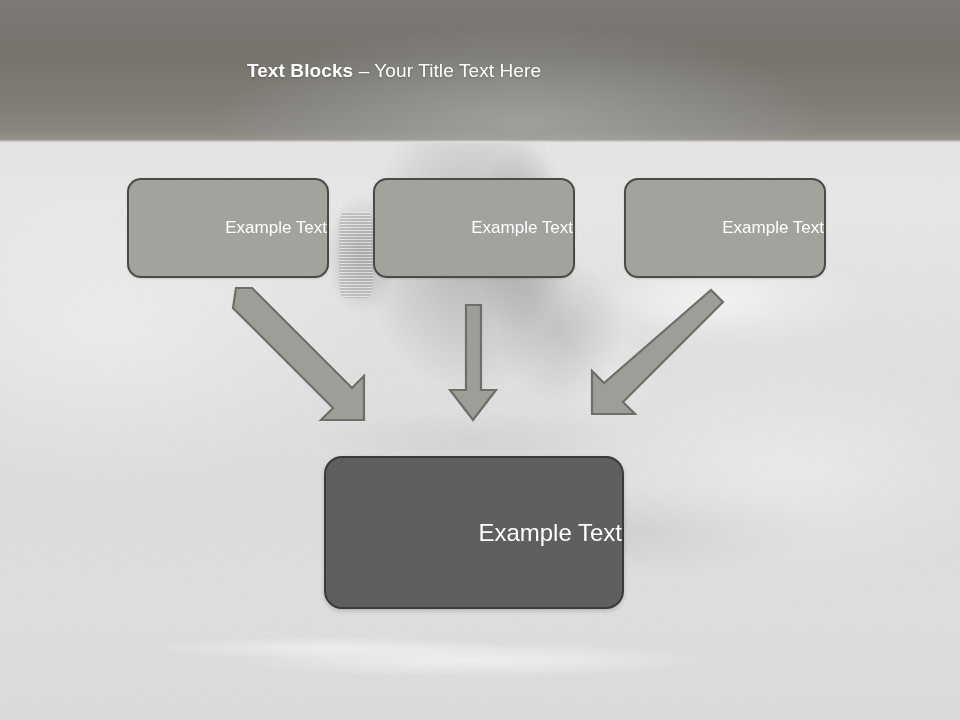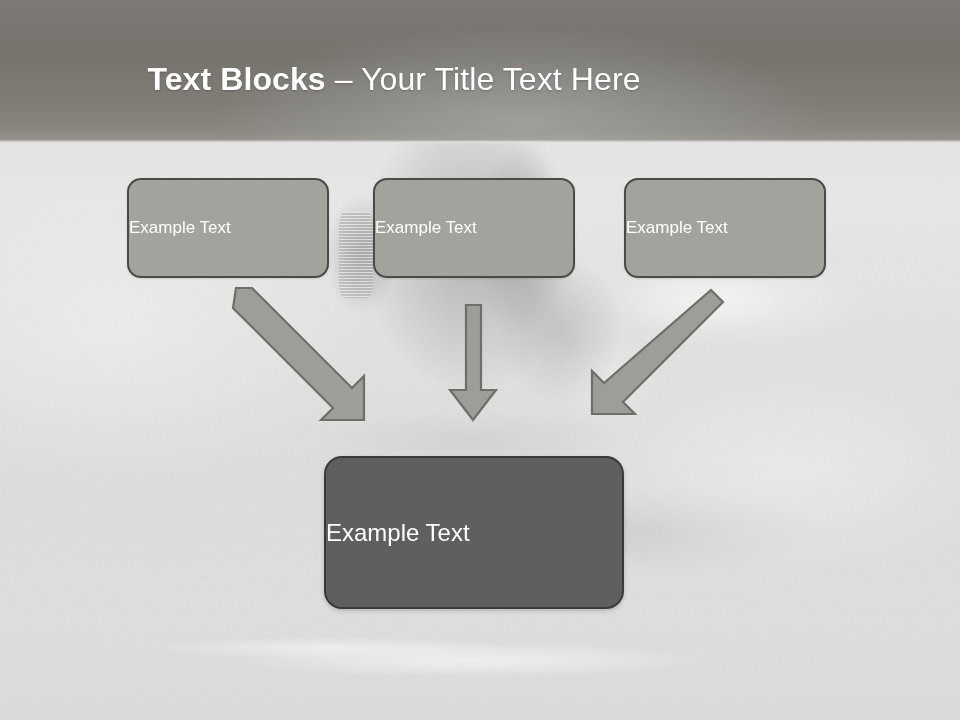--- a/index.html
+++ b/index.html
@@ -91,40 +91,40 @@
     left: 0;
     right: 0;
     bottom: 0;
     height: 3px;
     background: linear-gradient(180deg, rgba(200,200,200,0.35), rgba(245,245,245,0.9));
   }
 
   .slide-title {
     position: absolute;
     left: 0;
-    top: 60px;
+    top: 52px;
     width: 788px;
     text-align: center;
     color: #ffffff;
-    font-size: 32px;
+    font-size: 19px;
     line-height: 38px;
     letter-spacing: 0.1px;
     white-space: nowrap;
     text-shadow: 0 1px 2px rgba(0,0,0,0.22);
   }
   .slide-title .t-bold { font-weight: bold; }
   .slide-title .t-reg  { font-weight: normal; }
 
   
   .tbox {
     position: absolute;
     box-sizing: border-box;
     display: flex;
     align-items: center;
-    justify-content: flex-start;
+    justify-content: flex-end;
     color: #ffffff;
     text-align: center;
   }
   .tbox.small {
     width: 202px;
     height: 100px;
     border-radius: 14px;
     background: #a3a29c;
     border: 2px solid #4b4a46;
     font-size: 17px;

